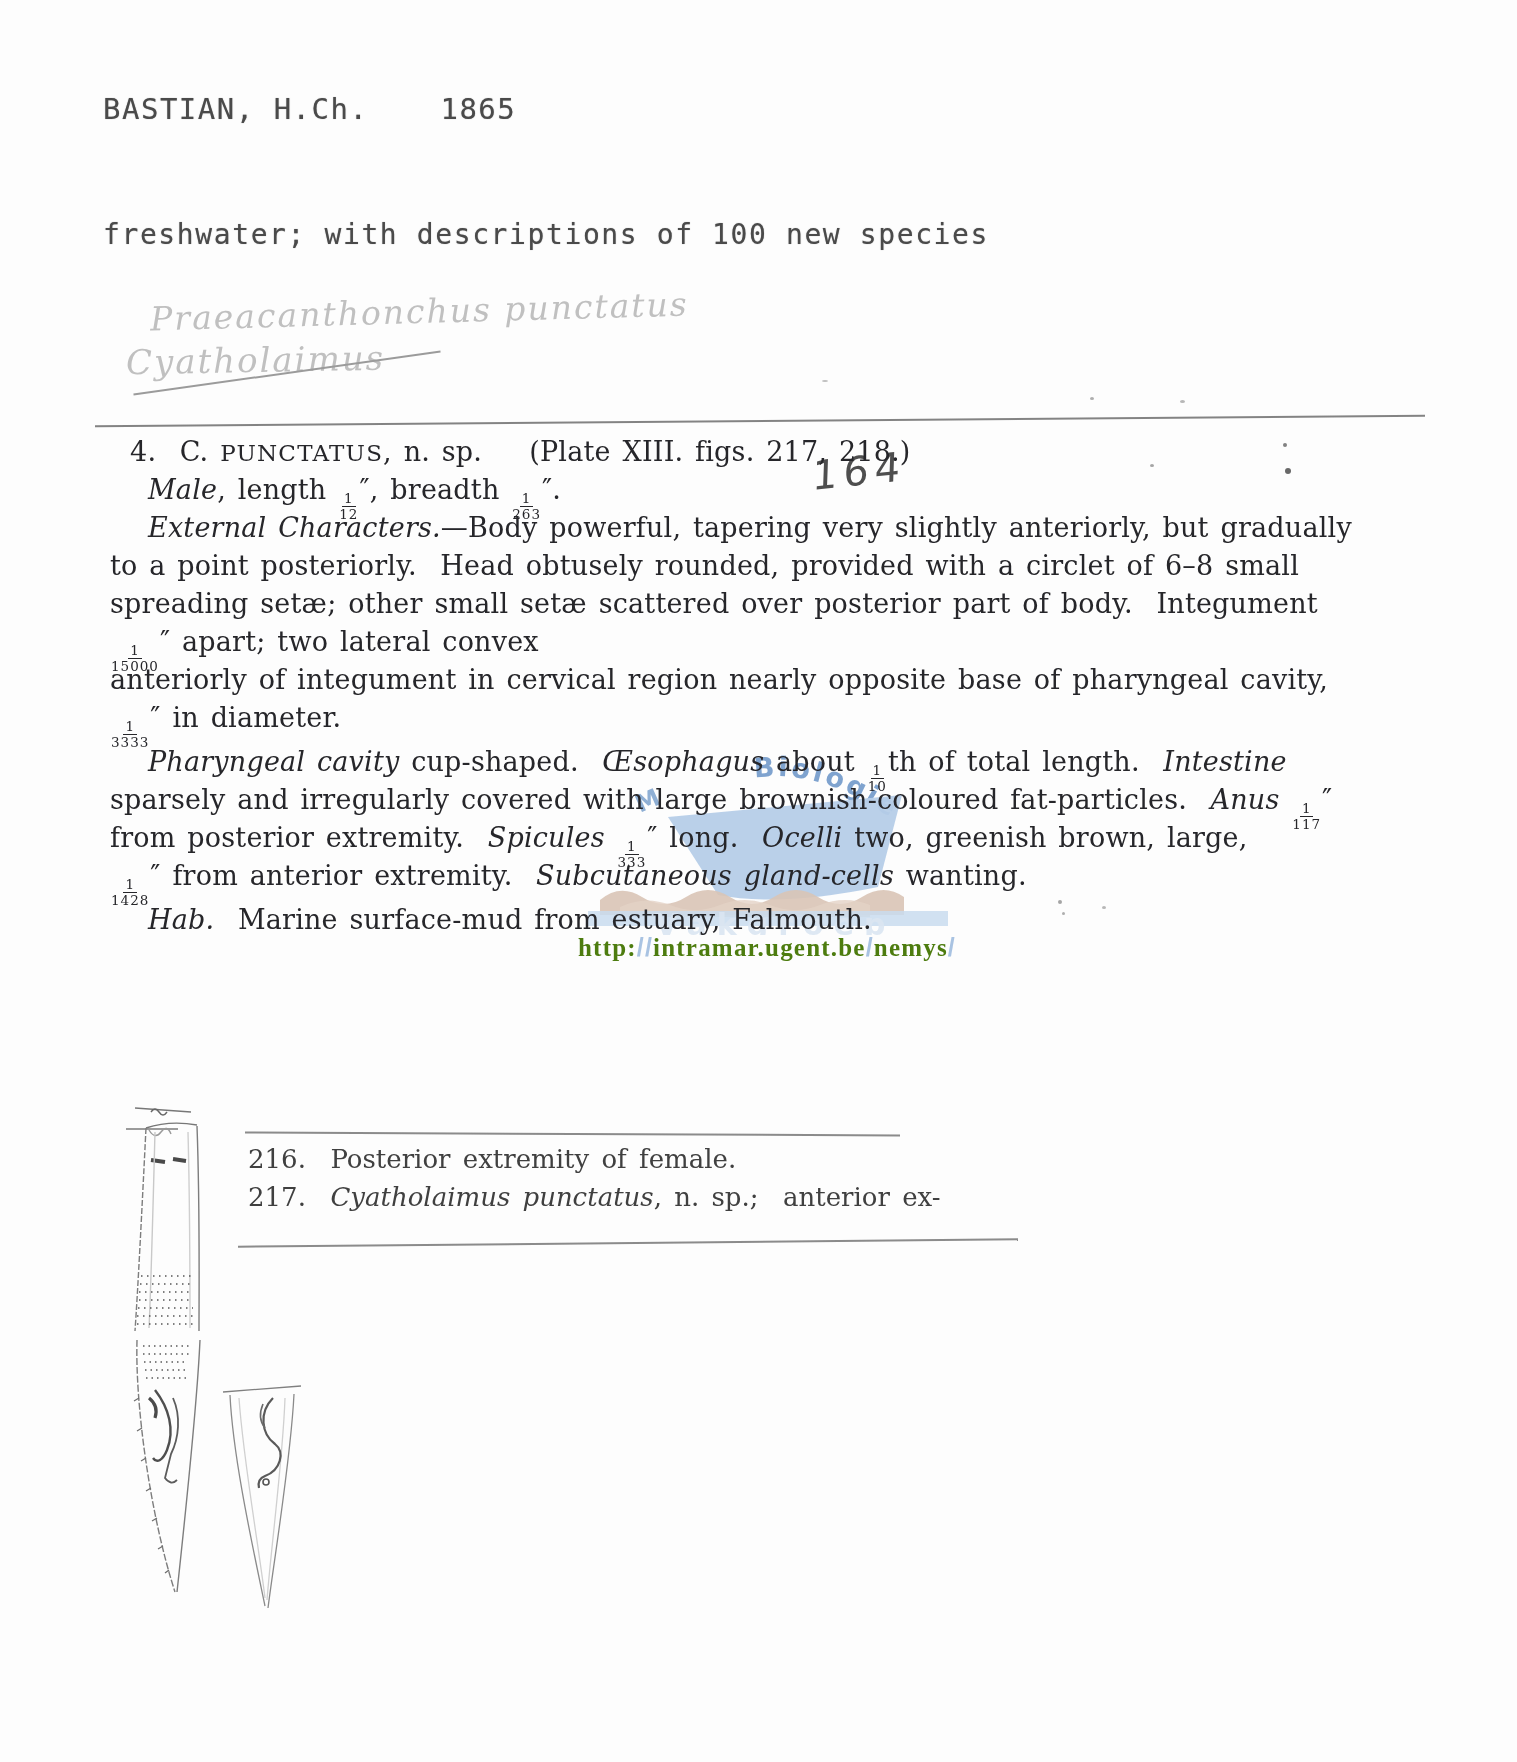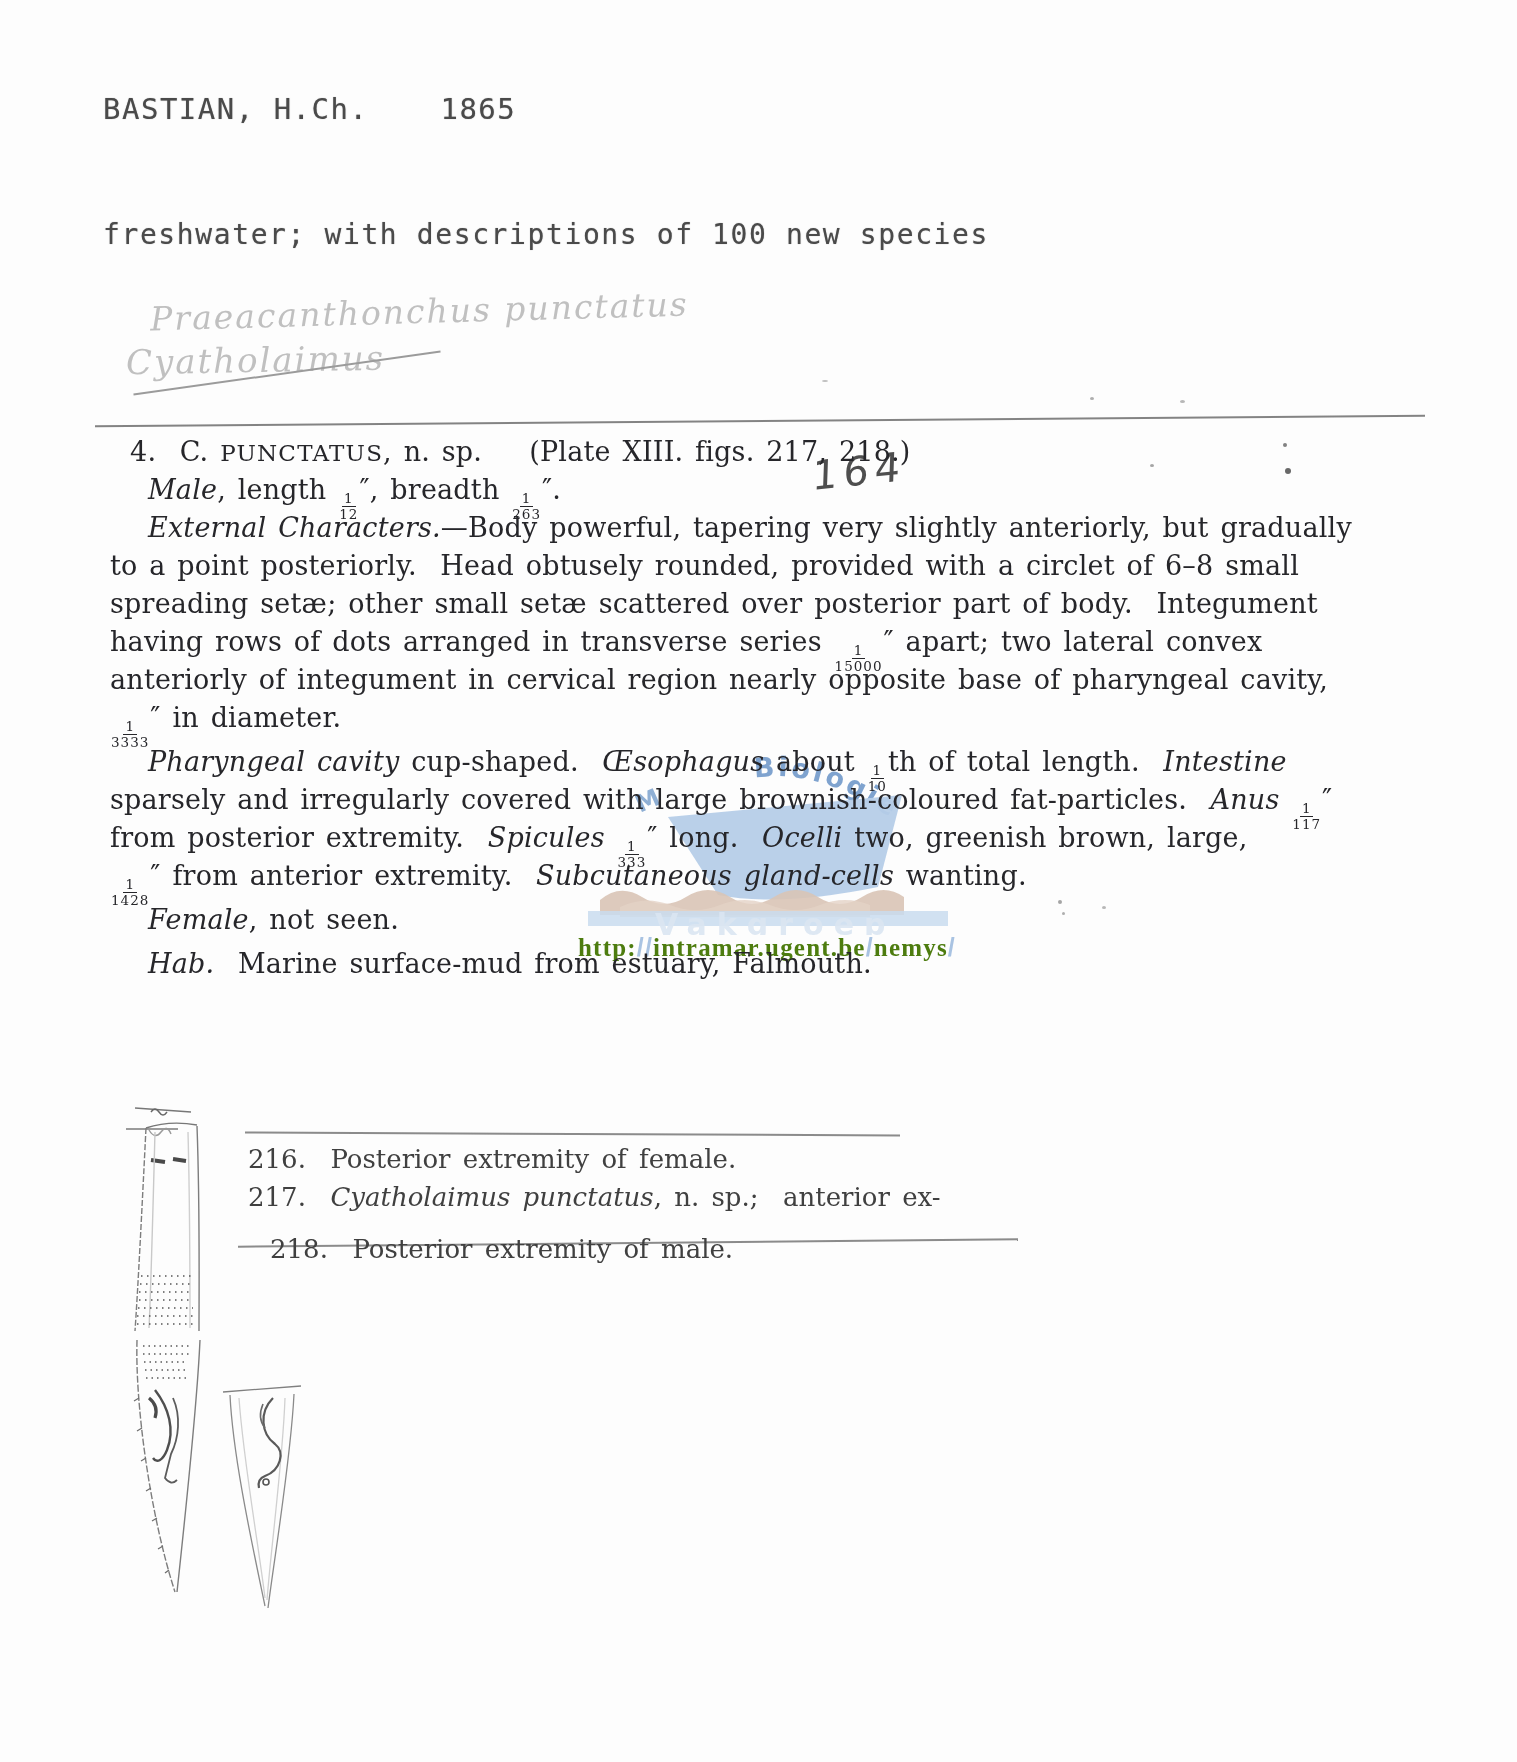--- a/index.html
+++ b/index.html
@@ -98,39 +98,37 @@
   <div class="note164">164</div>
 
   <div class="rule rule-top"></div>
 
   <div class="article">
     <div class="ln ind" style="padding-left:20px;"><span>4.  C. </span><span class="sc">PUNCTATUS</span><span>, n. sp.    (Plate XIII. figs. 217, 218.)</span></div>
     <div class="ln ind"><span class="i">Male</span><span>, length </span><span class="frac"><span class="fnum">1</span><span class="fden">12</span></span><span>″, breadth </span><span class="frac"><span class="fnum">1</span><span class="fden">263</span></span><span>″.</span></div>
     <div class="ln ind"><span class="i">External Characters.</span><span>—Body powerful, tapering very slightly anteriorly, but gradually</span></div>
     <div class="ln"><span>to a point posteriorly.  Head obtusely rounded, provided with a circlet of 6–8 small</span></div>
     <div class="ln"><span>spreading setæ; other small setæ scattered over posterior part of body.  Integument</span></div>
-    <div class="ln"><span>having rows of dots arranged in transverse series </span><span class="frac"><span class="fnum">1</span><span class="fden">15000</span></span><span>″ apart; two lateral convex</span></div>
+    <div class="ln"><span class="frac"><span class="fnum">1</span><span class="fden">15000</span></span><span>″ apart; two lateral convex</span></div>
     <div class="ln"><span>anteriorly of integument in cervical region nearly opposite base of pharyngeal cavity,</span></div>
     <div class="ln"><span class="frac"><span class="fnum">1</span><span class="fden">3333</span></span><span>″ in diameter.</span></div>
     <div class="ln ind gap"><span class="i">Pharyngeal cavity</span><span> cup-shaped.  </span><span class="i">Œsophagus</span><span> about </span><span class="frac"><span class="fnum">1</span><span class="fden">10</span></span><span>th of total length.  </span><span class="i">Intestine</span></div>
     <div class="ln"><span>sparsely and irregularly covered with large brownish-coloured fat-particles.  </span><span class="i">Anus</span><span> </span><span class="frac"><span class="fnum">1</span><span class="fden">117</span></span><span>″</span></div>
     <div class="ln"><span>from posterior extremity.  </span><span class="i">Spicules</span><span> </span><span class="frac"><span class="fnum">1</span><span class="fden">333</span></span><span>″ long.  </span><span class="i">Ocelli</span><span> two, greenish brown, large,</span></div>
     <div class="ln"><span class="frac"><span class="fnum">1</span><span class="fden">1428</span></span><span>″ from anterior extremity.  </span><span class="i">Subcutaneous gland-cells</span><span> wanting.</span></div>
-    <div class="ln ind gap"><span class="i">Female</span><span>, not seen.</span></div>
     <div class="ln ind gap"><span class="i">Hab.</span><span>  Marine surface-mud from estuary, Falmouth.</span></div>
   </div>
 
   <div class="rule cap-rule-a"></div>
   <div class="rule cap-rule-b"></div>
   <div class="rule cap-rule-c"></div>
 
   <div class="captions">
     <div class="ln"><span>216.  Posterior extremity of female.</span></div>
     <div class="ln"><span>217.  </span><span class="i">Cyatholaimus punctatus</span><span>, n. sp.;  anterior ex-</span></div>
-    <div class="ln cap-218"><span>218.  Posterior extremity of male.</span></div>
   </div>
 
   <div class="figures">
     <svg width="200" height="530" viewBox="0 0 200 530">
       <g stroke="#8f8f8f" stroke-width="1.4" fill="none">
 
         <line x1="22" y1="10" x2="78" y2="14" stroke="#777"></line>
         <path d="M 38 14 q 4 -6 8 0 q 4 6 8 0" stroke="#666"></path>
 
         <path d="M 33 30 Q 57 22 84 27" stroke="#777"></path>

